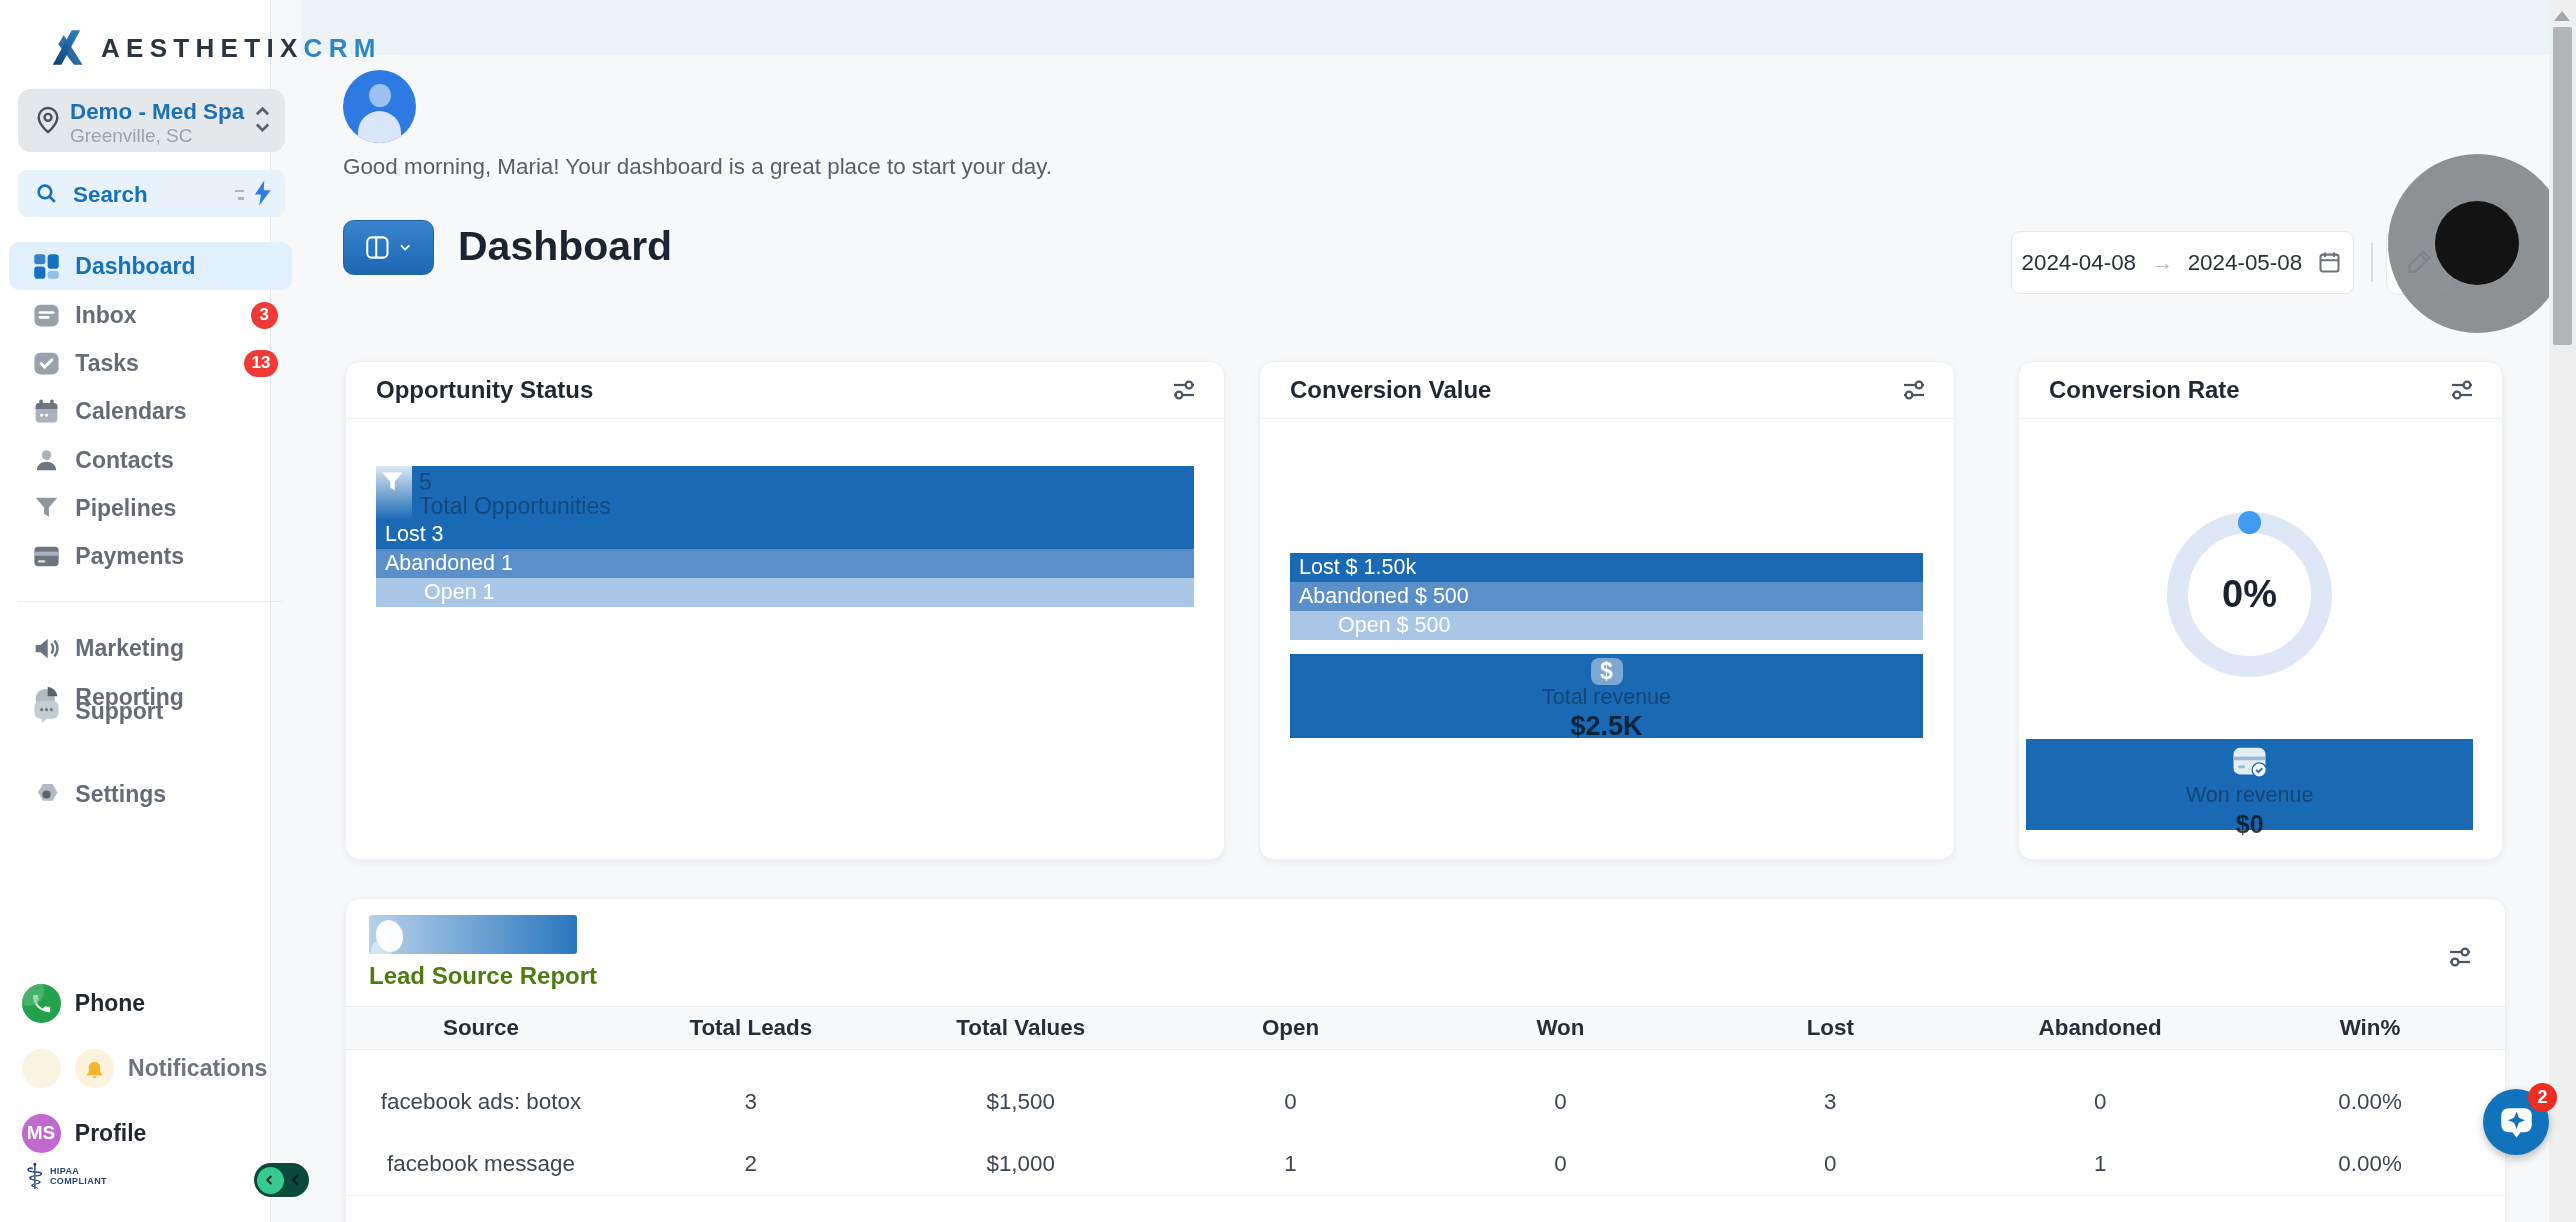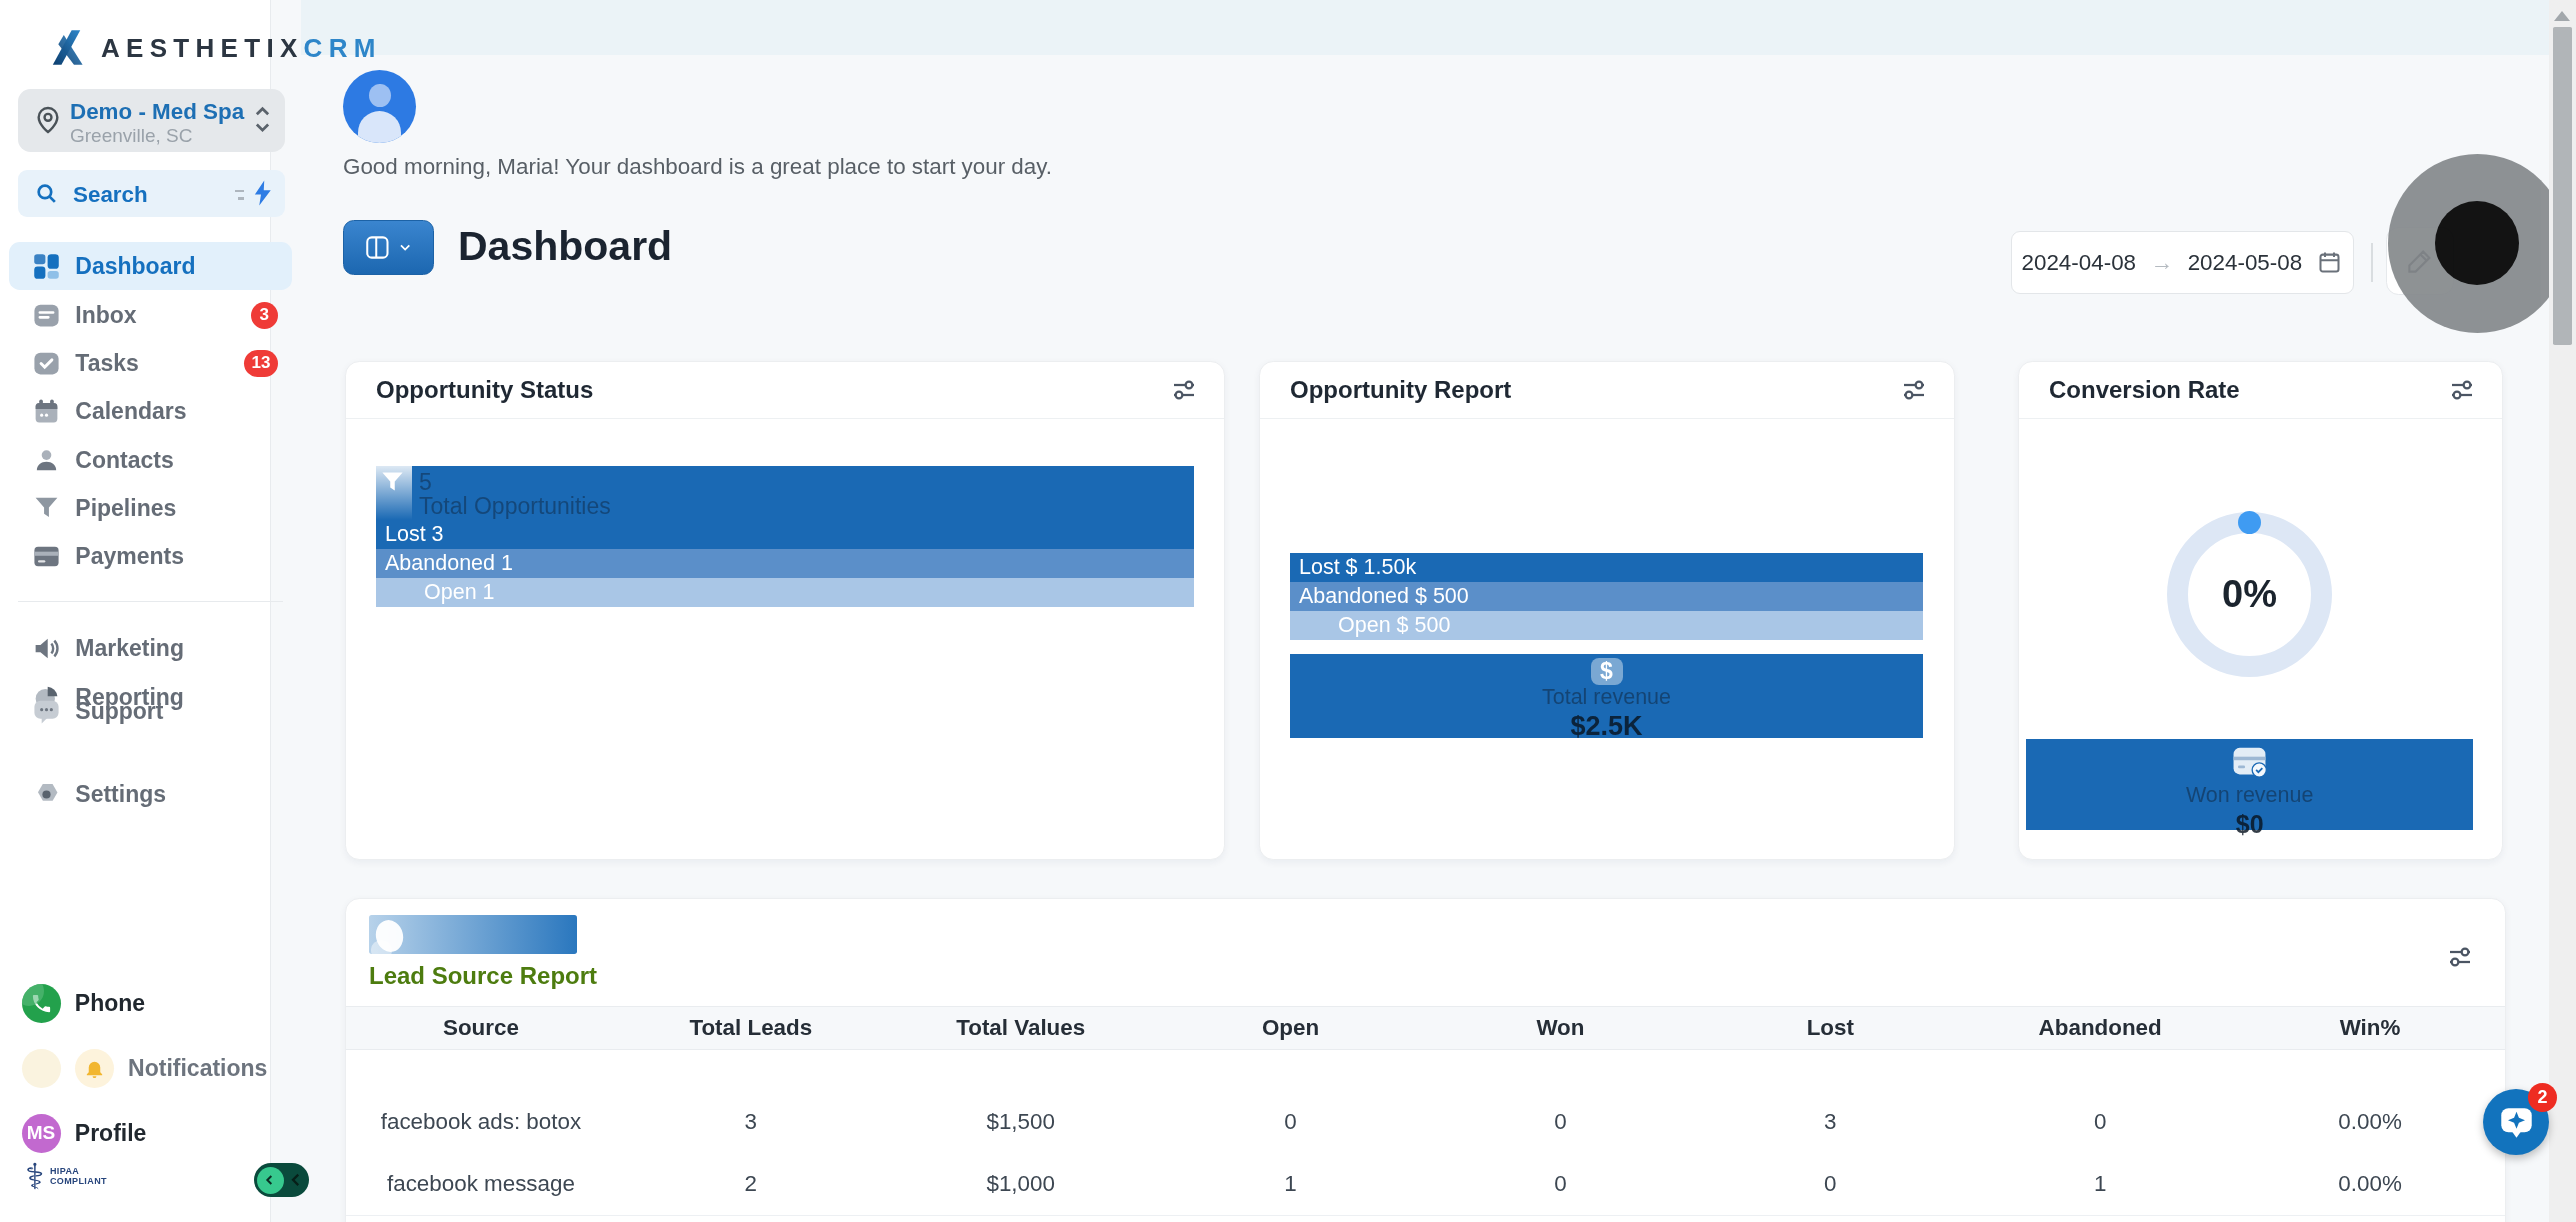--- a/index.html
+++ b/index.html
@@ -73,21 +73,21 @@
   .donut-pct { position:absolute; left:148px; top:150px; width:165px; height:165px; display:flex; align-items:center; justify-content:center; font-size:38px; font-weight:bold; color:#1b242e; }
 
   #leadcard { position:absolute; left:345px; top:898px; width:2161px; height:340px; background:#fff; border:0.9px solid #eceef0; border-radius:14.3px 14.3px 0 0; box-shadow:0 2.7px 7.2px rgba(25,45,70,.05); }
   .ls-badge { position:absolute; left:23px; top:16px; width:208px; height:39px; border-radius:2.7px; background:linear-gradient(90deg,#b7d2ea,#2a77be); overflow:hidden; }
   .ls-ellipse { position:absolute; left:7.2px; top:4.5px; width:27px; height:32px; border-radius:50%; background:#fff; transform:rotate(-14deg); opacity:.95; }
   .ls-ellipse2 { position:absolute; left:1.8px; top:25px; width:21.5px; height:19.7px; border-radius:50%; background:#fff; opacity:.45; }
   .ls-title { position:absolute; left:23px; top:63px; font-size:24px; font-weight:bold; color:#4d7c0f; }
   .ls-sliders { position:absolute; right:30px; top:43px; cursor:pointer; }
   .ls-grid { display:grid; grid-template-columns:repeat(8,1fr); align-items:center; text-align:center; }
   .ls-headrow { position:absolute; left:0; top:107px; width:100%; height:44px; background:#f6f8fa; border-top:0.9px solid #e9ecef; border-bottom:0.9px solid #e9ecef; font-size:22.4px; font-weight:bold; color:#262e37; }
-  .ls-row { position:absolute; left:0; width:100%; height:63px; border-bottom:0.9px solid #edf0f3; font-size:22.4px; color:#3d4752; background:#fff;margin-top:20px; }
+  .ls-row { position:absolute; left:0; width:100%; height:63px; border-bottom:0.9px solid #edf0f3; font-size:22.4px; color:#3d4752; background:#fff; }
 
   #fab { position:absolute; left:2483px; top:1089px; width:66px; height:66px; border-radius:50%; background:#1273bd; box-shadow:0 3.6px 9px rgba(0,0,0,.25); display:flex; align-items:center; justify-content:center; cursor:pointer; z-index:30; }
   #fab-badge { position:absolute; left:45px; top:-6.3px; width:29px; height:29px; border-radius:50%; background:#ee2c22; color:#fff; font-size:18px; font-weight:bold; display:flex; align-items:center; justify-content:center; }
 
   #scrollbar { position:absolute; left:2549px; top:0; width:27px; height:1223px; background:#efefef; z-index:25; }
   #scroll-arrow { position:absolute; left:5.4px; top:10.7px; width:0; height:0; border-left:8px solid transparent; border-right:8px solid transparent; border-bottom:10.7px solid #a2a7ab; }
   #scroll-thumb { position:absolute; left:3.6px; top:27px; width:19.7px; height:318px; background:#b1b5b8; border-radius:1.8px; cursor:grab; }
 </style>
 </head>
 <body>
@@ -370,21 +370,21 @@
         <span class="fade-dim" style="position:absolute; left:43px; top:27px; font-size:23px;">Total Opportunities</span>
       </div>
       <div class="bar-row c-dark">Lost 3</div>
       <div class="bar-row c-med">Abandoned 1</div>
       <div class="bar-row c-light">Open 1</div>
     </div>
   </section>
 
   <section class="card" style="left:1259px; width:696px;">
     <div class="card-head">
-      <span class="card-title">Opportunity Report</span>
+      <span class="card-title">Conversion Value</span>
       <span class="sliders">
         <svg width="30" height="30" viewBox="0 0 24 24" fill="#fff" stroke="#4b5563" stroke-width="1.8">
             <path d="M4 8h16" fill="none"></path>
             <circle cx="16" cy="8" r="2.7"></circle>
             <path d="M20 16H4" fill="none"></path>
             <circle cx="8" cy="16" r="2.7"></circle>
           </svg>
       </span>
     </div>
     <div style="position:absolute; left:30px; top:191px; width:633px;">

